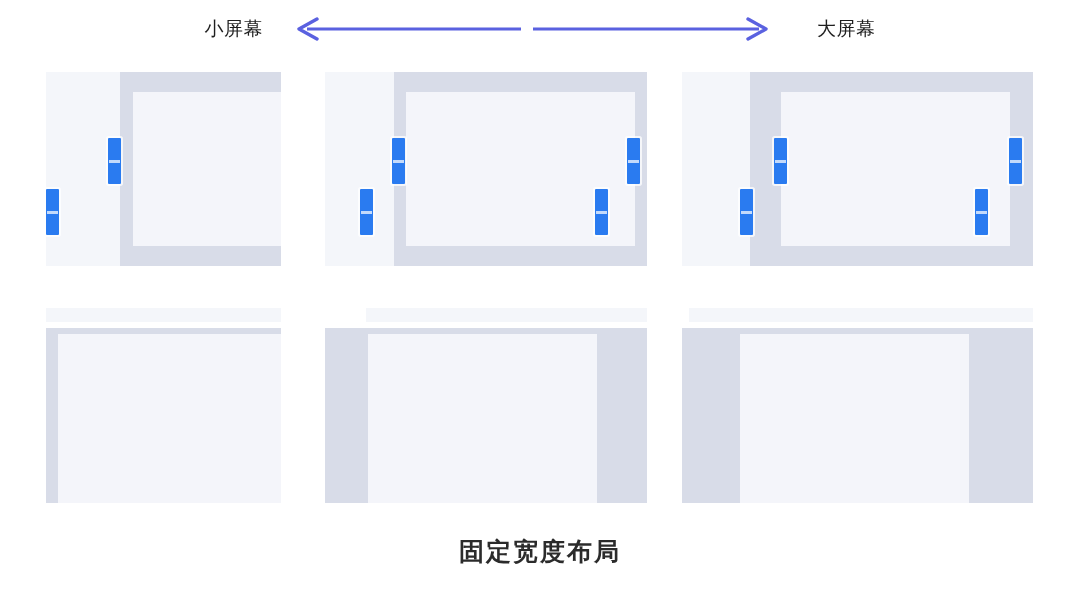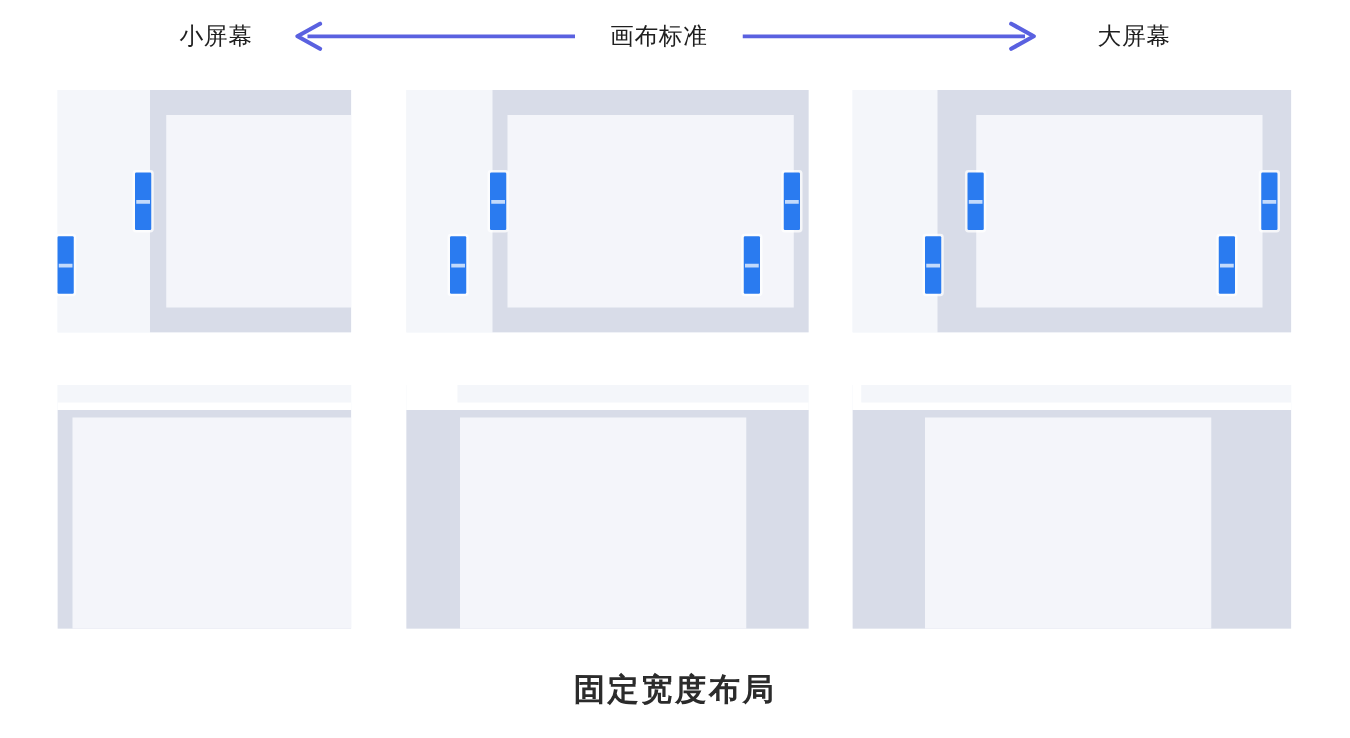--- a/index.html
+++ b/index.html
@@ -114,21 +114,20 @@
 
   <span class="scale-label left">小屏幕</span>
 
   <span class="arrow-wrap">
     <svg width="232" height="24" viewBox="0 0 232 24" aria-hidden="true">
       <line x1="18" y1="12" x2="232" y2="12" stroke="#5a61e0" stroke-width="3"></line>
       <polyline points="28,2 10,12 28,22" fill="none" stroke="#5a61e0" stroke-width="3.4" stroke-linecap="round" stroke-linejoin="round"></polyline>
     </svg>
   </span>
 
-  <span class="scale-center">画布标准</span>
 
   <span class="arrow-wrap">
     <svg width="242" height="24" viewBox="0 0 242 24" aria-hidden="true">
       <line x1="0" y1="12" x2="226" y2="12" stroke="#5a61e0" stroke-width="3"></line>
       <polyline points="215,2 233,12 215,22" fill="none" stroke="#5a61e0" stroke-width="3.4" stroke-linecap="round" stroke-linejoin="round"></polyline>
     </svg>
   </span>
 
   <span class="scale-label right">大屏幕</span>
 </div>

